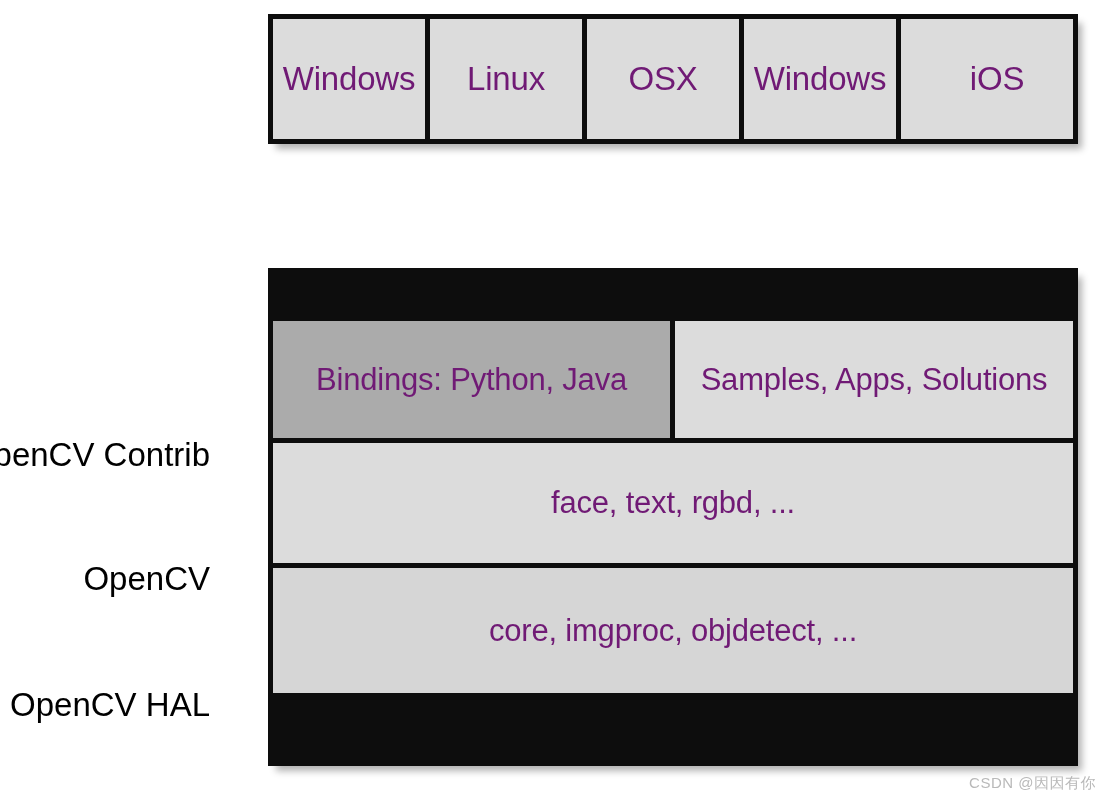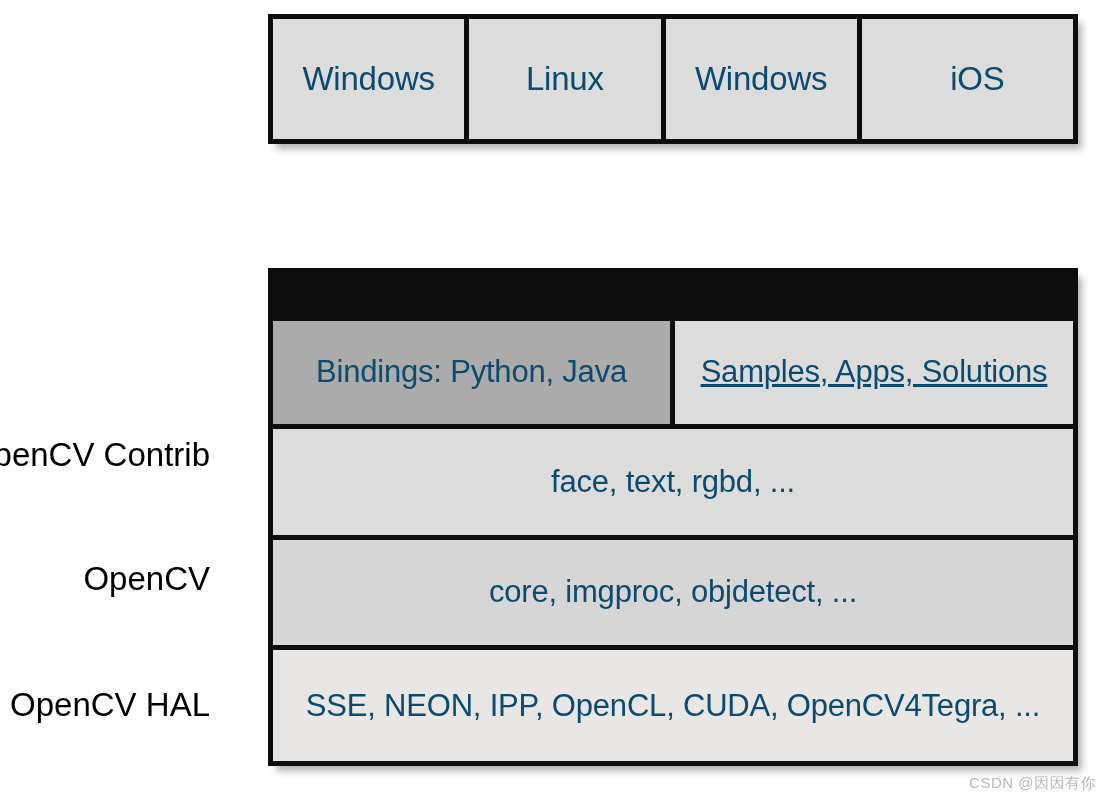--- a/index.html
+++ b/index.html
@@ -22,21 +22,21 @@
     border: 5px solid #0d0d0d;
     background: #dcdcdc;
     box-shadow: 6px 7px 7px -2px rgba(0,0,0,0.30);
   }
 
   .cell {
     box-sizing: border-box;
     display: flex;
     align-items: center;
     justify-content: center;
-    color: #0c4a6e;
+    color: #701a75;
     font-family: "Liberation Sans", "DejaVu Sans", sans-serif;
     font-stretch: condensed;
     white-space: nowrap;
     overflow: hidden;
   }
 
   
   #platform-strip {
     left: 268px;
     top: 14px;
@@ -85,21 +85,20 @@
   }
 
   #cell-bindings {
     width: 402px;
     background: #ababab;
     border-right: 5px solid #0d0d0d;
   }
   #cell-samples {
     flex: 1 1 auto;
     background: #dcdcdc;
-    text-decoration: underline;
   }
   #cell-contrib-modules { width: 100%; background: #dcdcdc; text-align: right; }
   #cell-core-modules    { width: 100%; background: #d6d6d6; }
   #cell-hal-modules     { width: 100%; background: #e8e7e5; }
 
   
   .side-label {
     position: absolute;
     right: 908px;           
     width: 320px;
@@ -126,42 +125,40 @@
     white-space: nowrap;
     letter-spacing: 0.5px;
   }
 </style>
 </head>
 <body>
 
 <div class="frame" id="platform-strip">
   <div class="cell">Windows</div>
   <div class="cell">Linux</div>
+  <div class="cell">OSX</div>
   <div class="cell">Windows</div>
   <div class="cell">iOS</div>
 </div>
 
 <div class="frame" id="opencv-stack">
 
   <div class="stack-row" id="row-top">
     <div class="cell" id="cell-bindings">Bindings: Python, Java</div>
     <div class="cell" id="cell-samples">Samples, Apps, Solutions</div>
   </div>
 
   <div class="stack-row" id="row-contrib">
     <div class="cell" id="cell-contrib-modules">face, text, rgbd, ...</div>
   </div>
 
   <div class="stack-row" id="row-core">
     <div class="cell" id="cell-core-modules">core, imgproc, objdetect, ...</div>
   </div>
 
-  <div class="stack-row" id="row-hal">
-    <div class="cell" id="cell-hal-modules">SSE, NEON, IPP, OpenCL, CUDA, OpenCV4Tegra, ...</div>
-  </div>
 
 </div>
 
 <div class="side-label" id="label-contrib">OpenCV Contrib</div>
 <div class="side-label" id="label-opencv">OpenCV</div>
 <div class="side-label" id="label-hal">OpenCV HAL</div>
 
 <div id="watermark">CSDN @因因有你</div>
 
 </body></html>

